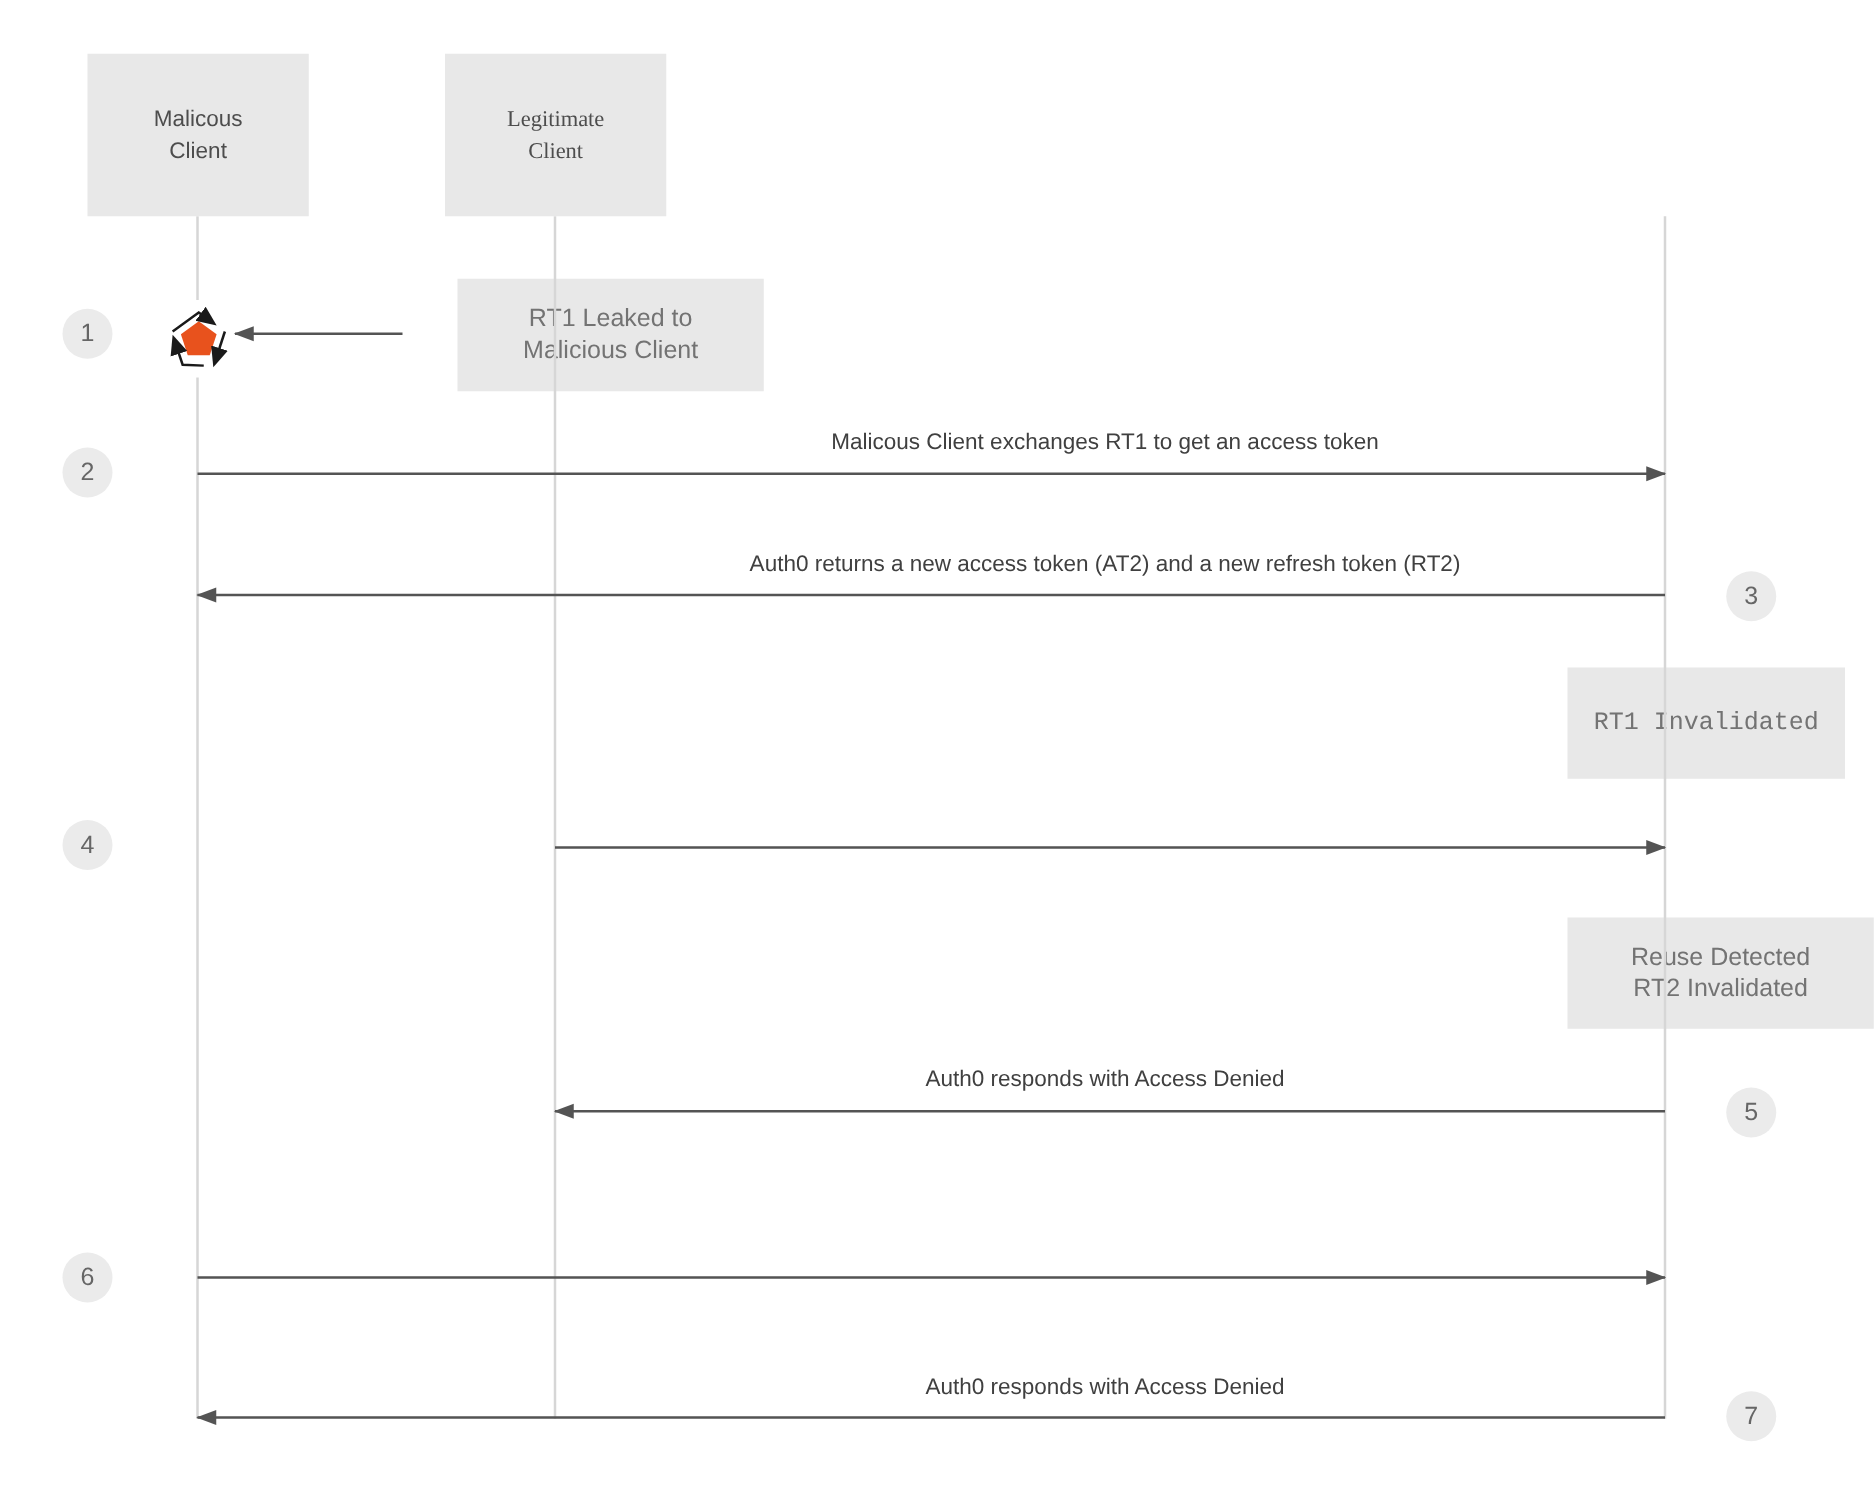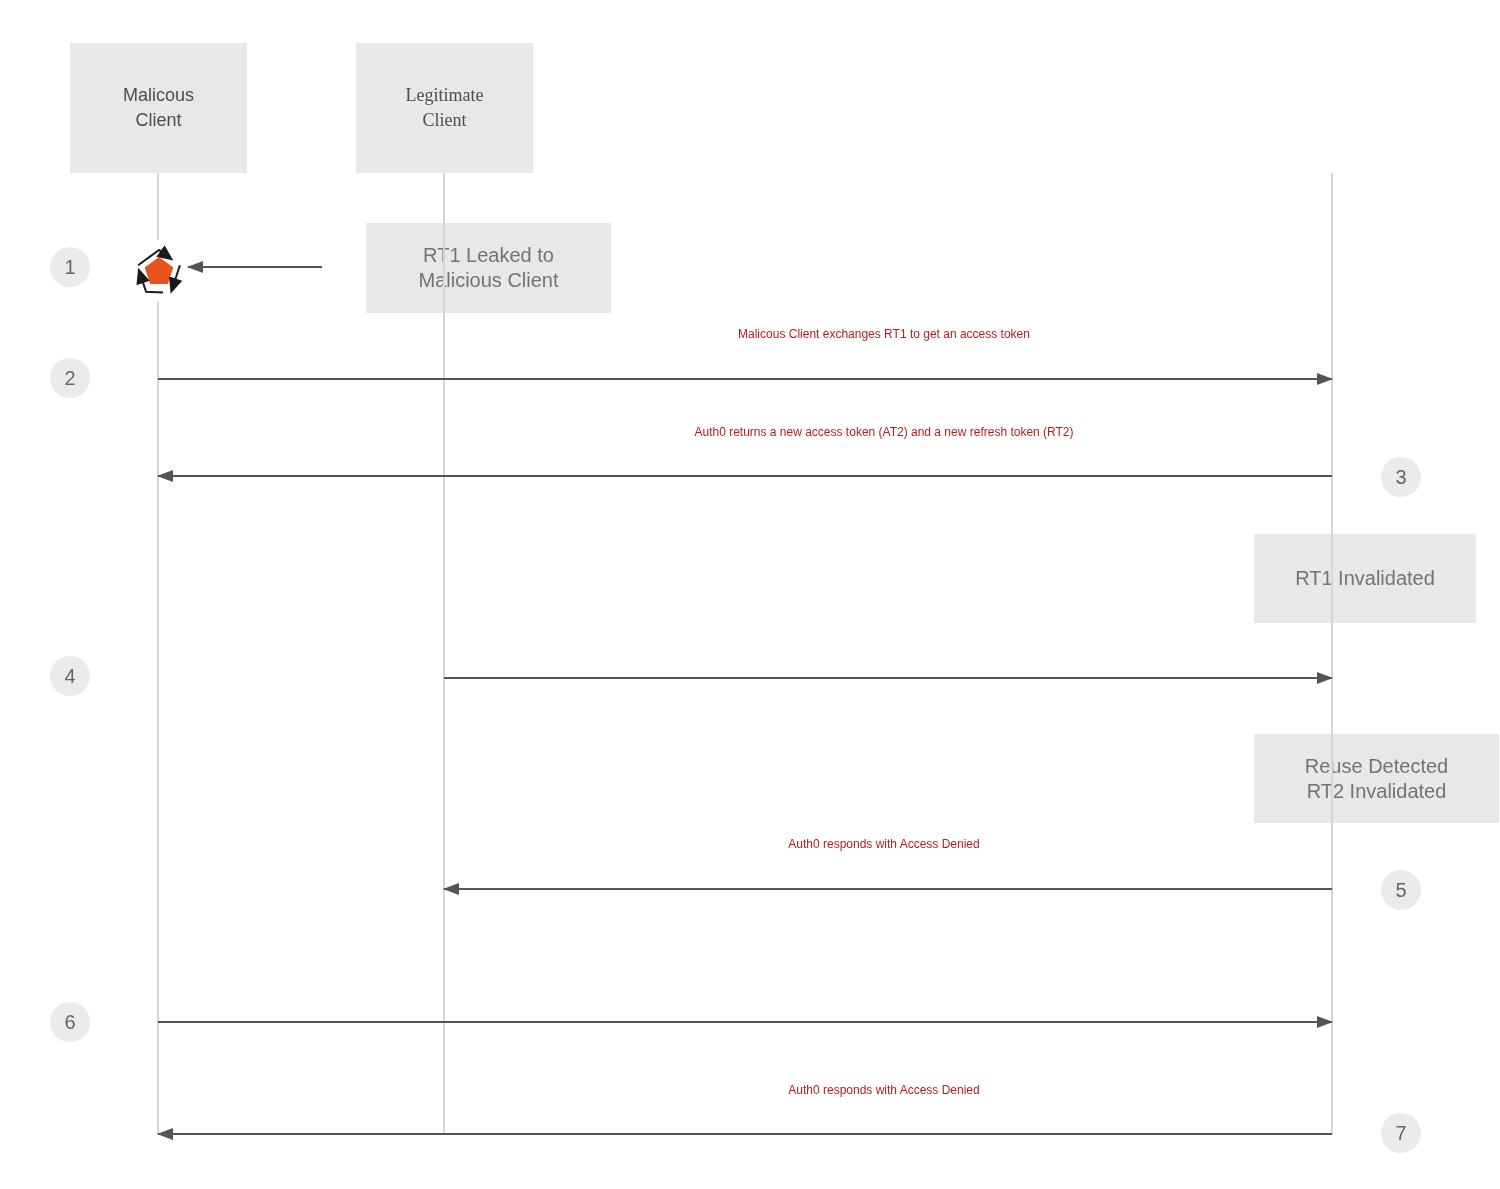--- a/index.html
+++ b/index.html
@@ -75,25 +75,26 @@
     width: 0;
     height: 0;
     border-right: 16px solid #545454;
     border-top: 6px solid transparent;
     border-bottom: 6px solid transparent;
   }
   .msg {
     position: absolute;
     left: 884px;
     transform: translateX(-50%);
-    color: #b91c1c;
-    font-size: 12px;
+    color: #404040;
+    font-size: 18px;
     line-height: 22px;
     white-space: nowrap;
     z-index: 5;
+    margin-top: 19px;
   }
   .msg b { font-weight: normal; }
   .badge {
     position: absolute;
     width: 40px;
     height: 40px;
     border-radius: 50%;
     background: #ebebeb;
     color: #666666;
     font-size: 20px;
@@ -130,21 +131,21 @@
   </div>
   <div class="actor" style="left:356px; top:43px;font-family:Liberation Serif, serif;">
     <span>Legitimate
 Client</span>
   </div>
 
   <div class="note" style="left:322px; top:223px; width:245px; height:90px;">
     <span>RT1 Leaked to
 Malicious Client</span>
   </div>
-  <div class="note" style="left:1210px; top:534px; width:222px; height:89px;">
+  <div class="note" style="left:1210px; top:534px; width:222px; height:89px;font-family:Liberation Mono, monospace;">
     <span>RT1 Invalidated</span>
   </div>
   <div class="note" style="left:1210px; top:734px; width:245px; height:89px;">
     <span>Reuse Detected
 RT2 Invalidated</span>
   </div>
 
   <div class="icon-wrap">
     <svg width="62" height="60" viewBox="0 0 62 60">
       <defs>

